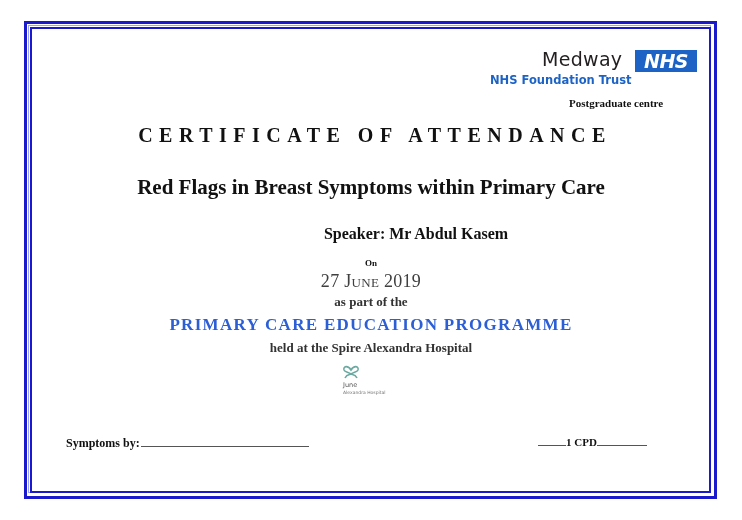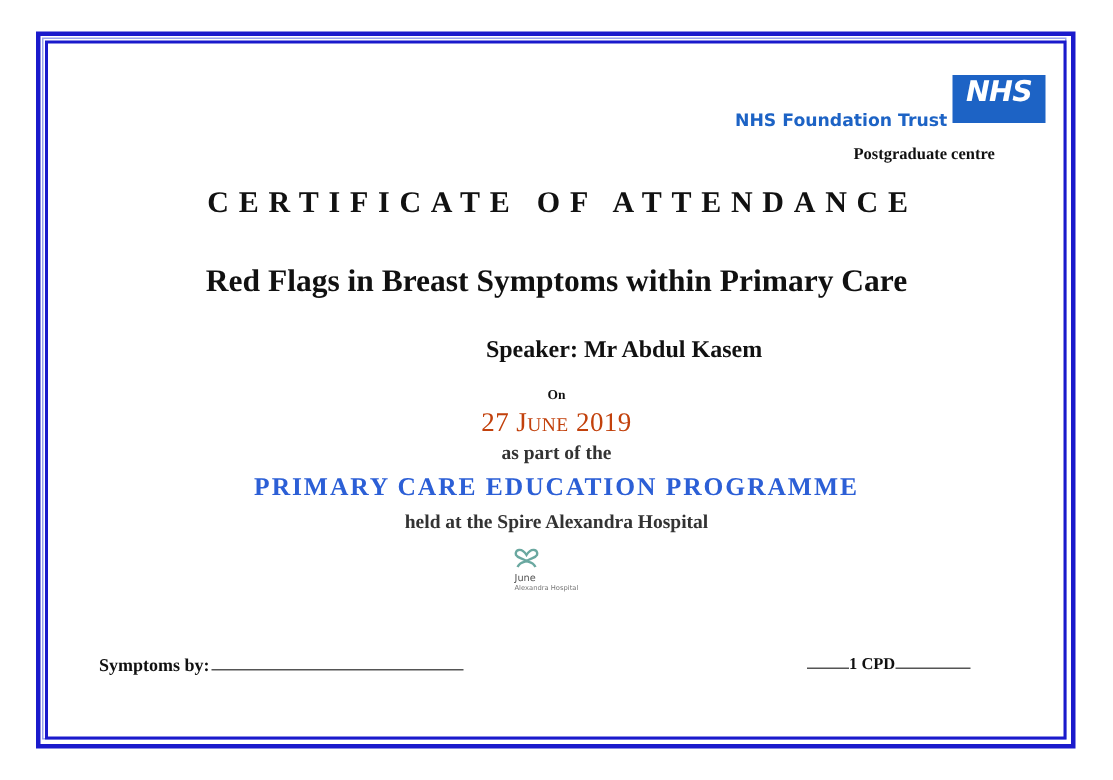--- a/index.html
+++ b/index.html
@@ -15,42 +15,42 @@
     .frame-inner {
       position: absolute; left: 30px; top: 27px; width: 677px; height: 462px;
       border: 2px solid #1a1acc;
     }
     .logo { position: absolute; left: 490px; top: 48px; width: 220px; height: 42px; }
     .logo .medway {
       position: absolute; left: 52px; top: 0; font-family: "DejaVu Sans", sans-serif;
       font-size: 19px; color: #231f20; letter-spacing: 0.3px;
     }
     .logo .nhs-box {
-      position: absolute; left: 145px; top: 2px; width: 62px; height: 32px; background: #1d63c5;
+      position: absolute; left: 145px; top: 2px; width: 62px; height: 22px; background: #1d63c5;
       color: #fff; font-family: "DejaVu Sans", sans-serif; font-weight: bold; font-style: italic;
       font-size: 19px; line-height: 22px; text-align: center; letter-spacing: -0.5px;
     }
     .logo .trust {
       position: absolute; left: 0; top: 25px; font-family: "DejaVu Sans", sans-serif;
       font-size: 11.5px; font-weight: bold; color: #1d63c5; text-align: center;
     }
     .postgrad {
       position: absolute; left: 569px; top: 97px; font-family: "Liberation Serif", serif;
       font-size: 11px; font-weight: bold; color: #111;
     }
     .center { position: absolute; left: 0; width: 742px; text-align: center; color: #111; }
     .cert-title {
       top: 124px; font-family: "Liberation Serif", serif; font-size: 20px; font-weight: bold;
       letter-spacing: 6.5px; padding-left: 4px;
     }
     .course { top: 175px; font-family: "Liberation Serif", serif; font-size: 21px; font-weight: bold; }
     .speaker { top: 225px; font-family: "Liberation Serif", serif; font-size: 16px; font-weight: bold; padding-left: 45px; }
     .on { top: 258px; font-family: "Liberation Serif", serif; font-size: 9px; font-weight: bold; }
     .date {
-      top: 271px; font-family: "Liberation Serif", serif; font-size: 18px; color: #c2410c;
+      top: 271px; font-family: "Liberation Serif", serif; font-size: 18px; color: #404040;
       font-variant: small-caps; letter-spacing: 0.3px;
     }
     .aspart { top: 294px; font-family: "Liberation Serif", serif; font-size: 13px; font-weight: bold; color: #333; }
     .programme {
       top: 315px; font-family: "Liberation Serif", serif; font-size: 17px; color: #2c5fd6;
       letter-spacing: 1.3px; font-weight: bold;
     }
     .held { top: 340px; font-family: "Liberation Serif", serif; font-size: 13px; font-weight: bold; color: #333; }
     .spire { position: absolute; left: 341px; top: 364px; width: 70px; height: 40px; }
     .spire svg { position: absolute; left: 1px; top: 0; }
@@ -78,20 +78,21 @@
     .cpd .l2 { display: inline-block; width: 50px; border-bottom: 1px solid #555; height: 10px; }
   </style>
 </head>
 <body>
 
 <div class="frame-outer"></div>
 <div class="frame-mid"></div>
 <div class="frame-inner"></div>
 
 <div class="logo">
+  <span class="medway">Medway</span>
   <span class="nhs-box">NHS</span>
   <span class="trust">NHS Foundation Trust</span>
 </div>
 
 <div class="postgrad">Postgraduate centre</div>
 
 <div class="center cert-title">CERTIFICATE OF ATTENDANCE</div>
 <div class="center course">Red Flags in Breast Symptoms within Primary Care</div>
 <div class="center speaker">Speaker: Mr Abdul Kasem</div>
 <div class="center on">On</div>

